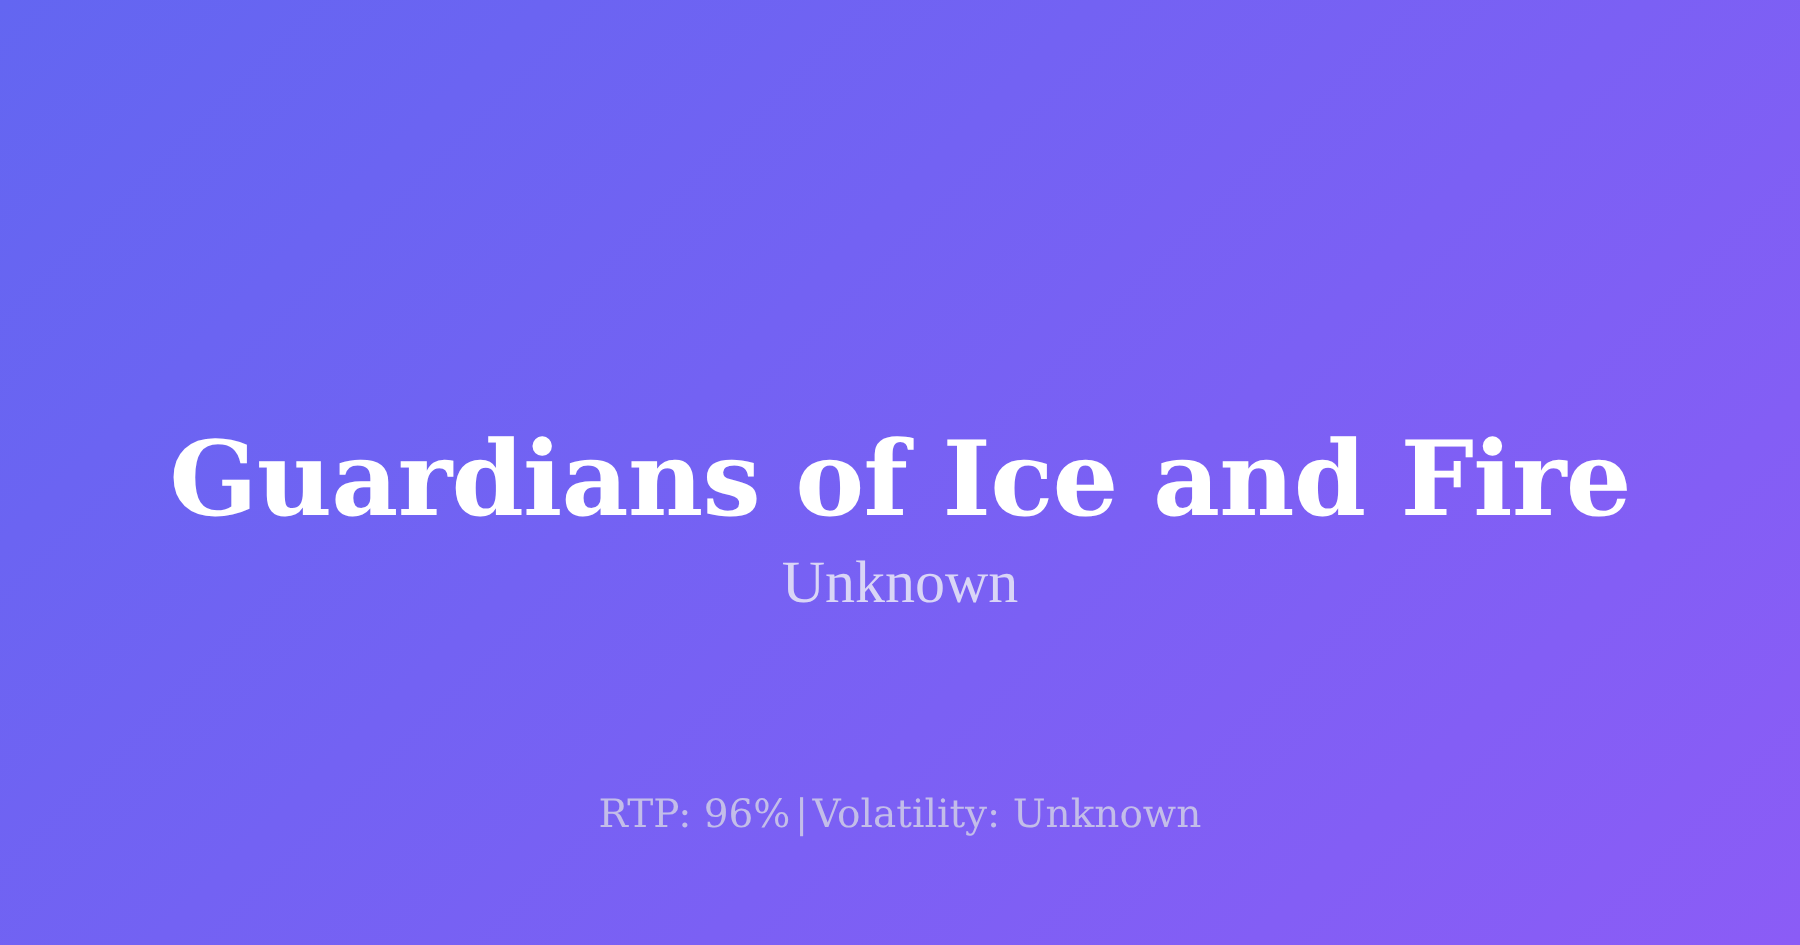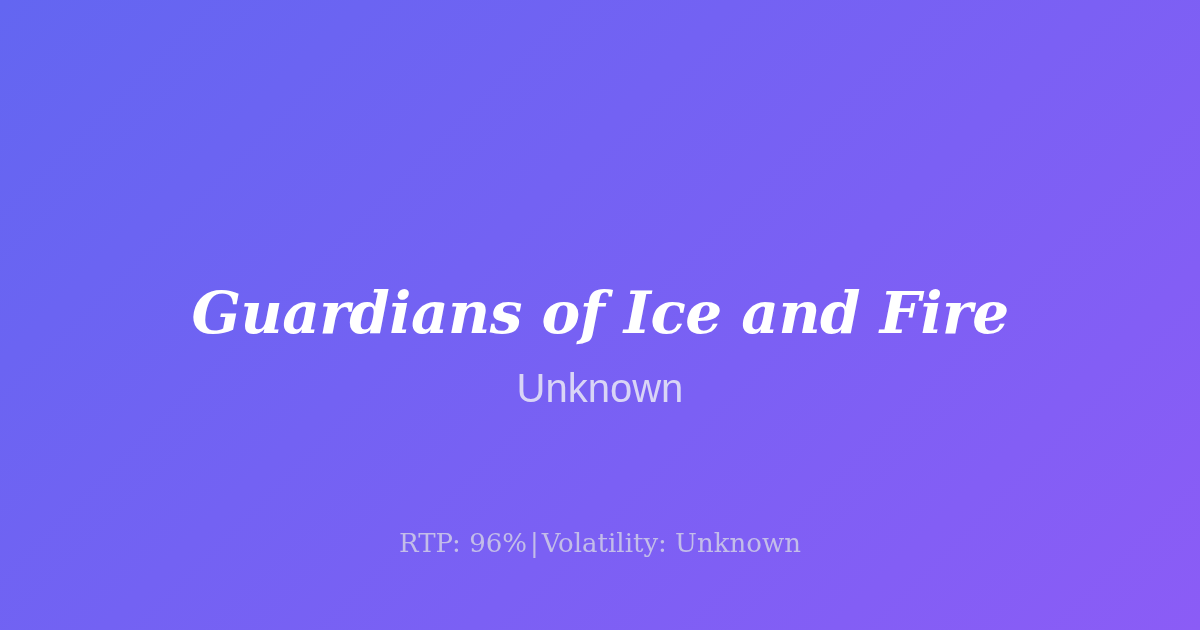--- a/index.html
+++ b/index.html
@@ -66,36 +66,35 @@
     line-height: 26px;
     letter-spacing: 0.5px;
     color: #ffffff;
     white-space: nowrap;
   }
 
   .card-title {
     flex: 0 1 auto;
     font-family: "DejaVu Serif", "Liberation Serif", serif;
     font-weight: 700;
-    font-size: 58px;
+    font-size: 69px;
     line-height: 86px;
     color: #ffffff;
     white-space: nowrap;
     letter-spacing: -0.5px;
-    font-style: italic;
   }
 
   
   .card-subtitle {
     position: absolute;
     left: 0;
     right: 0;
     top: 363px;
     text-align: center;
-    font-family: Liberation Sans, sans-serif;
+    font-family: Liberation Serif, serif;
     font-weight: 400;
     font-size: 40px;
     line-height: 50px;
     color: #d9d5f6;
   }
 
   
   .card-footer {
     position: absolute;
     left: 0;

